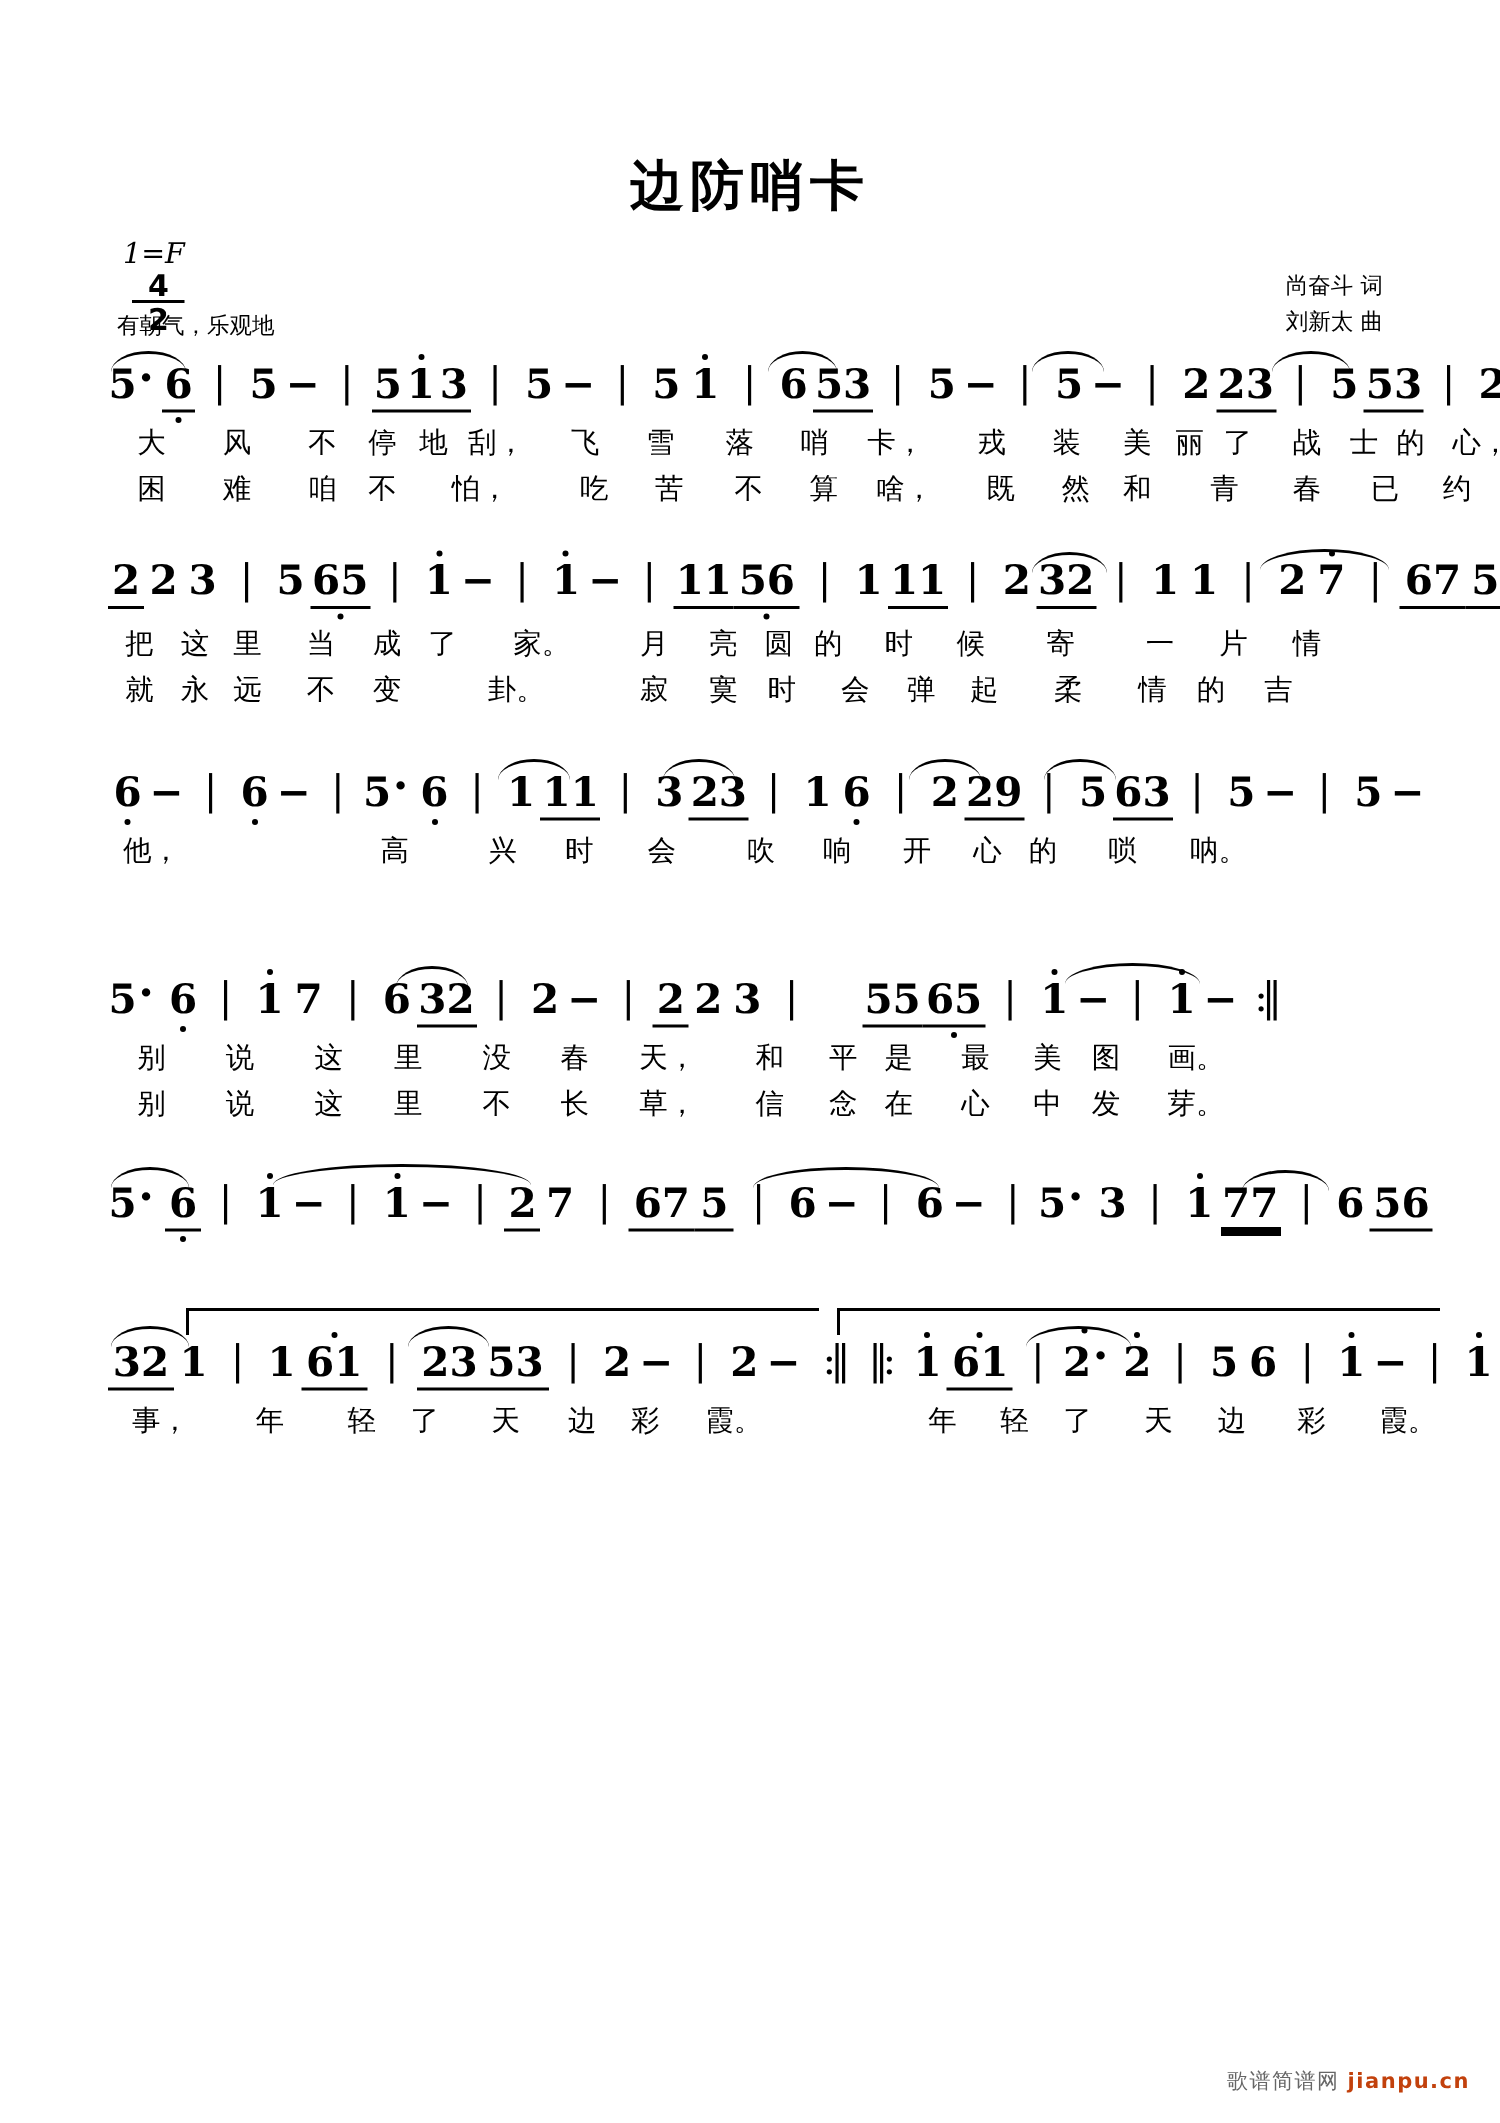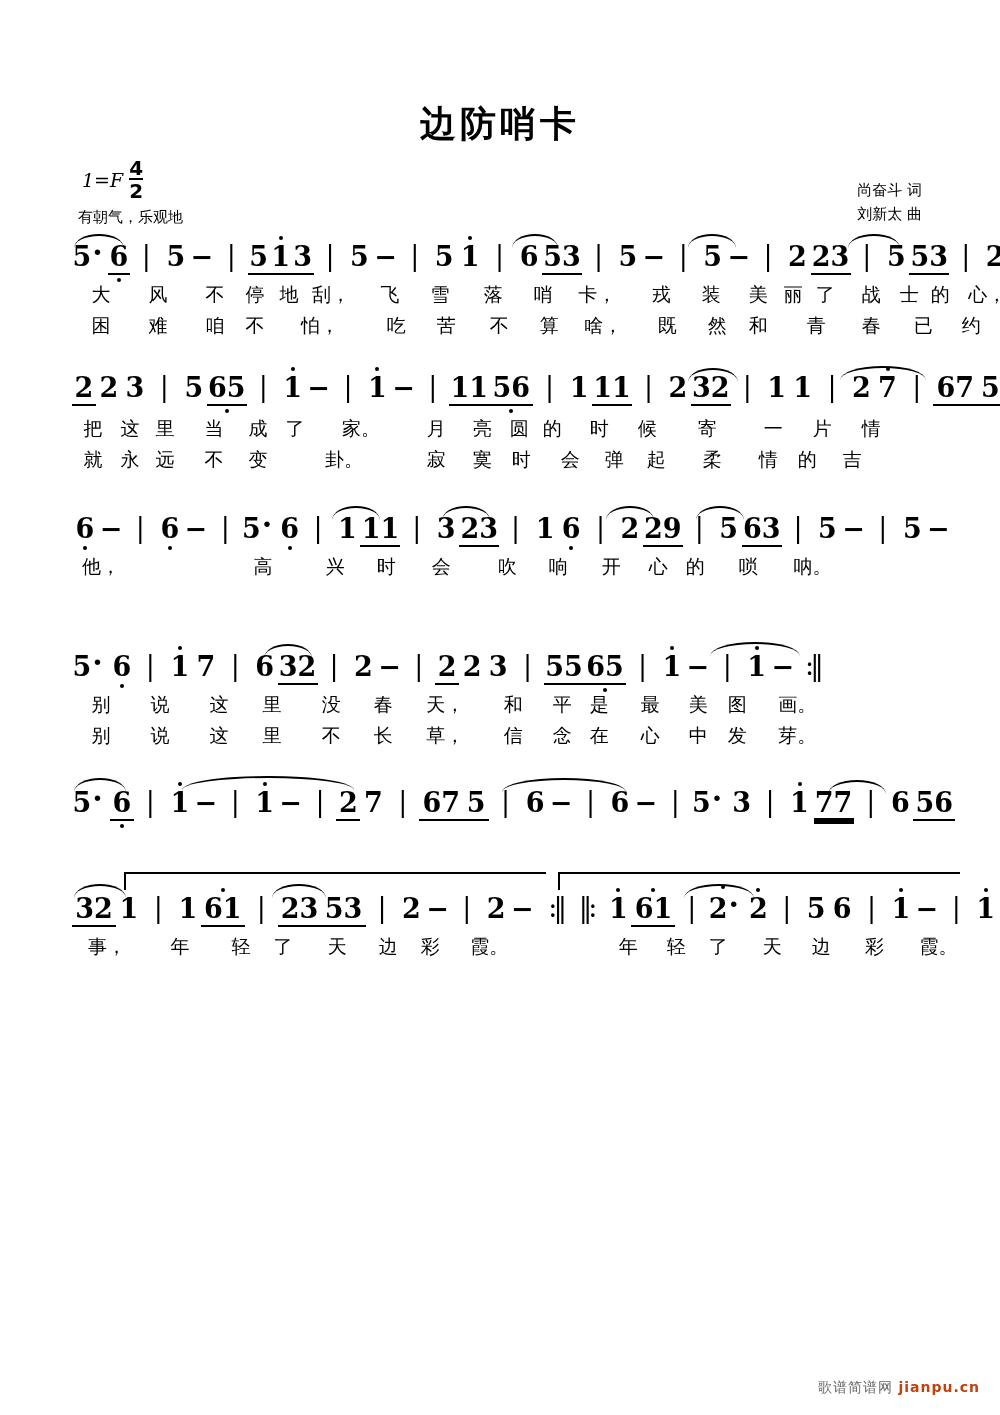--- a/index.html
+++ b/index.html
@@ -34,21 +34,21 @@
     font-family: "DejaVu Sans", "Liberation Sans", sans-serif;
   }
 
   
   .keysig {
     position: absolute;
     top: 158px;
     left: 82px;
     font-size: 19px;
     display: flex;
-    align-items: center;
+    flex-direction: column;
   }
   .keysig .one {
     font-style: italic;
     font-family: "DejaVu Serif", "Liberation Serif", serif;
   }
   .meter {
     display: inline-block;
     text-align: center;
     line-height: 1.0;
     margin-left: 6px;
@@ -351,21 +351,21 @@
       <span class="tok dot-after" style="width:30px;">5</span><span class="tok oct-lo" style="width:24px; margin-left:8px;">6</span>
       <span class="bar">|</span>
       <span class="tok oct-hi" style="width:26px;">1</span><span class="tok" style="width:26px;">7</span>
       <span class="bar">|</span>
       <span class="tok" style="width:26px;">6</span><span class="tok u1" style="width:40px;">32</span>
       <span class="bar">|</span>
       <span class="tok" style="width:26px;">2</span><span class="tok" style="width:26px;">−</span>
       <span class="bar">|</span>
       <span class="tok u1" style="width:24px;">2</span><span class="tok" style="width:26px;">2</span><span class="tok" style="width:26px;">3</span>
       <span class="bar">|</span>
-      <span class="tok u1" style="width:40px;">55</span><span class="tok u1 oct-lo" style="width:42px;">65</span>
+      <span class="tok u1" style="width:40px;margin-left:31px;">55</span><span class="tok u1 oct-lo" style="width:42px;">65</span>
       <span class="bar">|</span>
       <span class="tok oct-hi" style="width:26px;">1</span><span class="tok" style="width:26px;">−</span>
       <span class="bar">|</span>
       <span class="tok oct-hi" style="width:26px;">1</span><span class="tok" style="width:26px;">−</span>
       <span class="bar" style="letter-spacing:-4px;">:‖</span>
     </div>
     <div class="lyric">
       <span class="tok" style="width:58px;">别</span>
       <span class="tok" style="width:48px;">说</span>
       <span class="tok" style="width:58px;">这</span><span class="tok" style="width:48px;">里</span>

